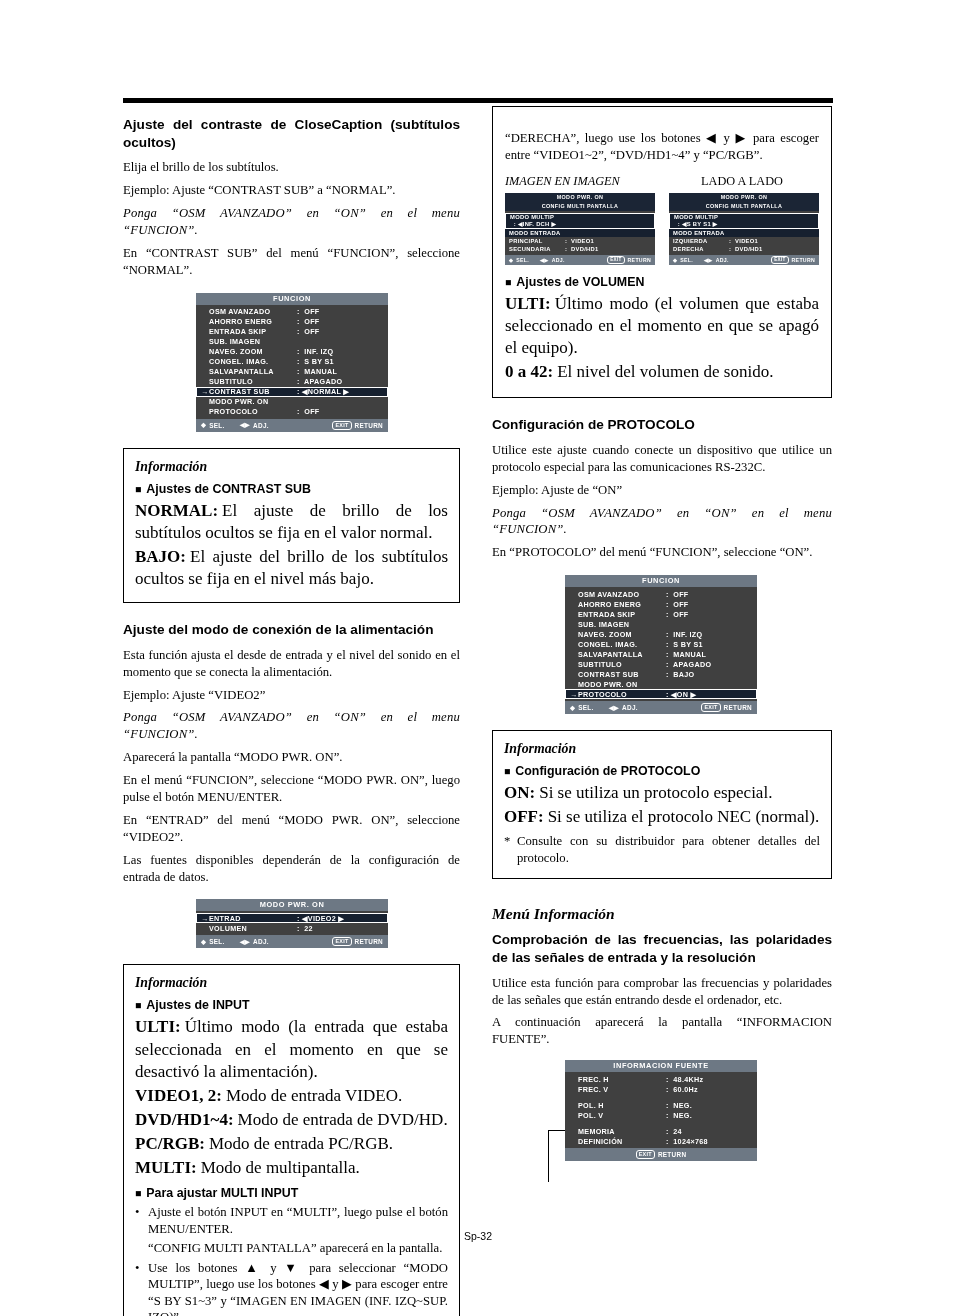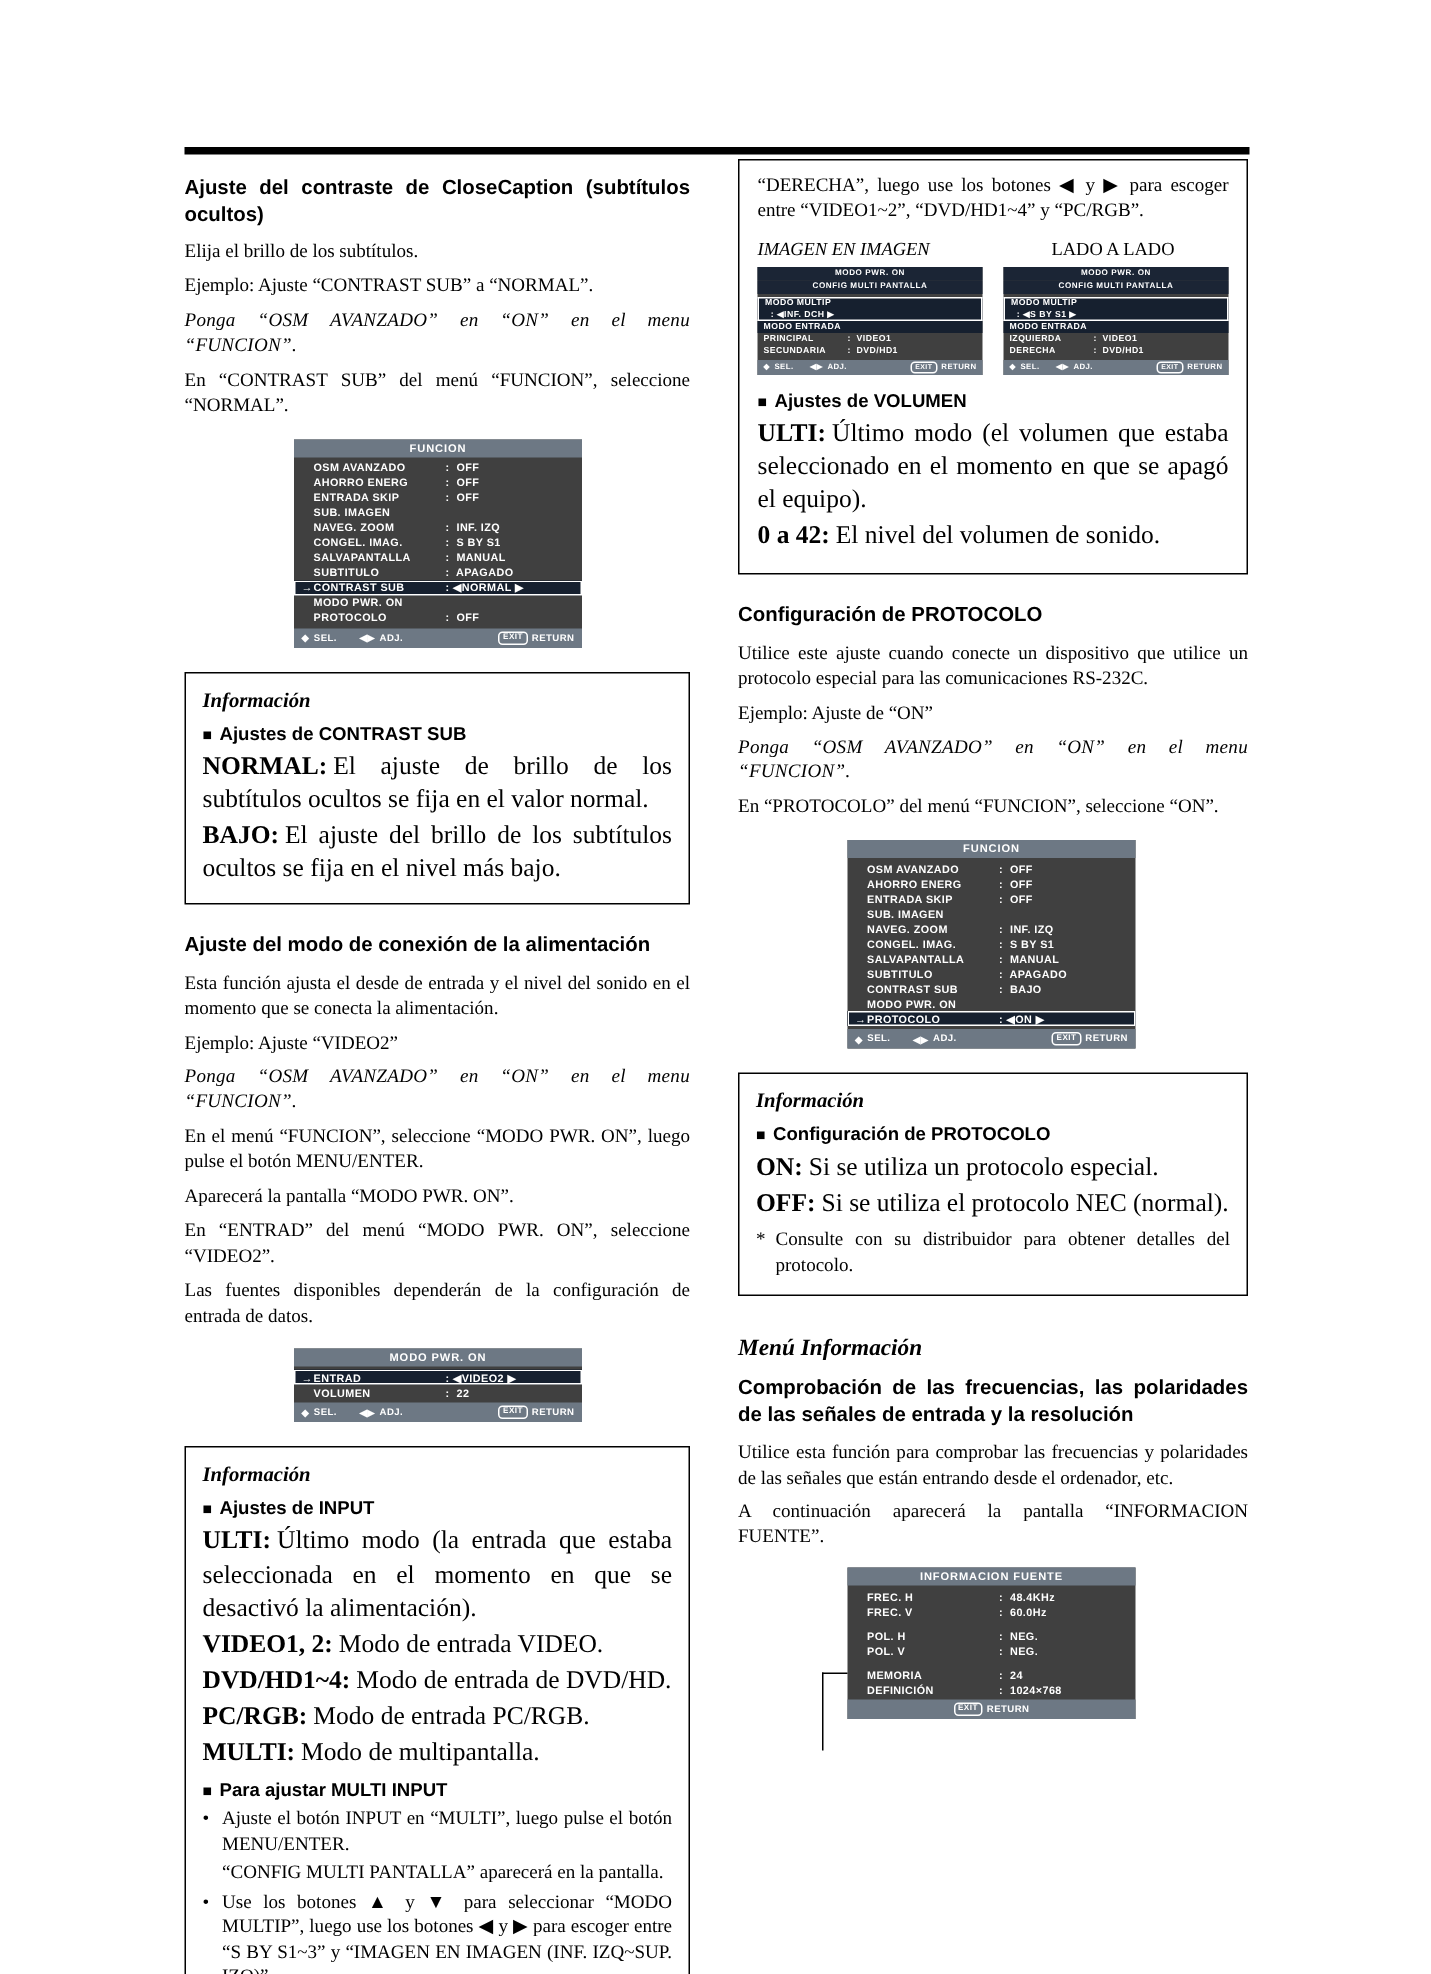--- a/index.html
+++ b/index.html
@@ -12,21 +12,21 @@
   .col-right{left:492px;top:106px;width:340px;}
 
   .sec{font-family:"Liberation Sans",sans-serif;font-weight:700;font-size:13.6px;
        line-height:1.3;text-align:justify;margin:4px 0 8px;}
   .sec.mt{margin-top:18px;}
   p.body{font-size:12.7px;line-height:1.33;text-align:justify;margin:6px 0;}
   p.note{font-style:italic;word-spacing:2.5px;letter-spacing:.2px;}
 
   .menu-indent{margin:14px 0 16px 73px;}
   .infobox{border:1px solid #000;padding:8px 11px 10px;margin-top:16px;}
-  .infobox.first{margin-top:0;padding:8px 12px 12px;}
+  .infobox.first{margin-top:0;padding:23px 12px 12px;}
   .info-title{font-weight:700;font-style:italic;font-size:13.8px;margin:2px 0 5px;}
   .info-h{font-family:"Liberation Sans",sans-serif;font-weight:700;font-size:12.4px;
           margin:7px 0 4px;display:flex;align-items:baseline;}
   .info-h .sq{margin-right:5px;font-size:10.5px;}
   p.def{font-size:17px;line-height:1.3;margin:2px 0;text-align:justify;}
   p.def .lead{font-weight:700;margin-right:4px;}
   .bullet-item{display:flex;font-size:12.7px;line-height:1.3;margin:3px 0;}
   .bullet-item .b{flex:none;width:13px;}
   .bullet-item .tx{flex:1;text-align:justify;}
   .star-item{display:flex;font-size:12.7px;line-height:1.3;margin:5px 0 2px;}
@@ -178,22 +178,22 @@
         </p>
         <p class="def">
           <span class="lead">BAJO:</span><span>El ajuste del brillo de los subtítulos ocultos se fija en el nivel más bajo.</span>
         </p>
     </div>
 
     <h2 class="sec mt">Ajuste del modo de conexión de la alimentación</h2>
     <p class="body">Esta función ajusta el desde de entrada y el nivel del sonido en el momento que se conecta la alimentación.</p>
     <p class="body">Ejemplo: Ajuste “VIDEO2”</p>
     <p class="body note">Ponga “OSM AVANZADO” en “ON” en el menu “FUNCION”.</p>
+    <p class="body">Aparecerá la pantalla “MODO PWR. ON”.</p>
     <p class="body">En el menú “FUNCION”, seleccione “MODO PWR. ON”, luego pulse el botón MENU/ENTER.</p>
-    <p class="body">Aparecerá la pantalla “MODO PWR. ON”.</p>
     <p class="body">En “ENTRAD” del menú “MODO PWR. ON”, seleccione “VIDEO2”.</p>
     <p class="body">Las fuentes disponibles dependerán de la configuración de entrada de datos.</p>
 
     <div class="menu-indent">
       <div class="osd osd-main">
         <div class="osd-title">MODO PWR. ON</div>
         <div class="osd-body">
           <div class="osd-row sel">
               <span class="osd-arrow">→</span>
               <span class="osd-label">ENTRAD</span>
@@ -504,13 +504,14 @@
         <div class="osd-footer center">
           <span class="f-exit">EXIT</span>
           <span>RETURN</span>
         </div>
       </div>
     </div>
 
 
   </div>
 
+  <div class="pagenum">Sp-32</div>
 </div>
 
 </body></html>

